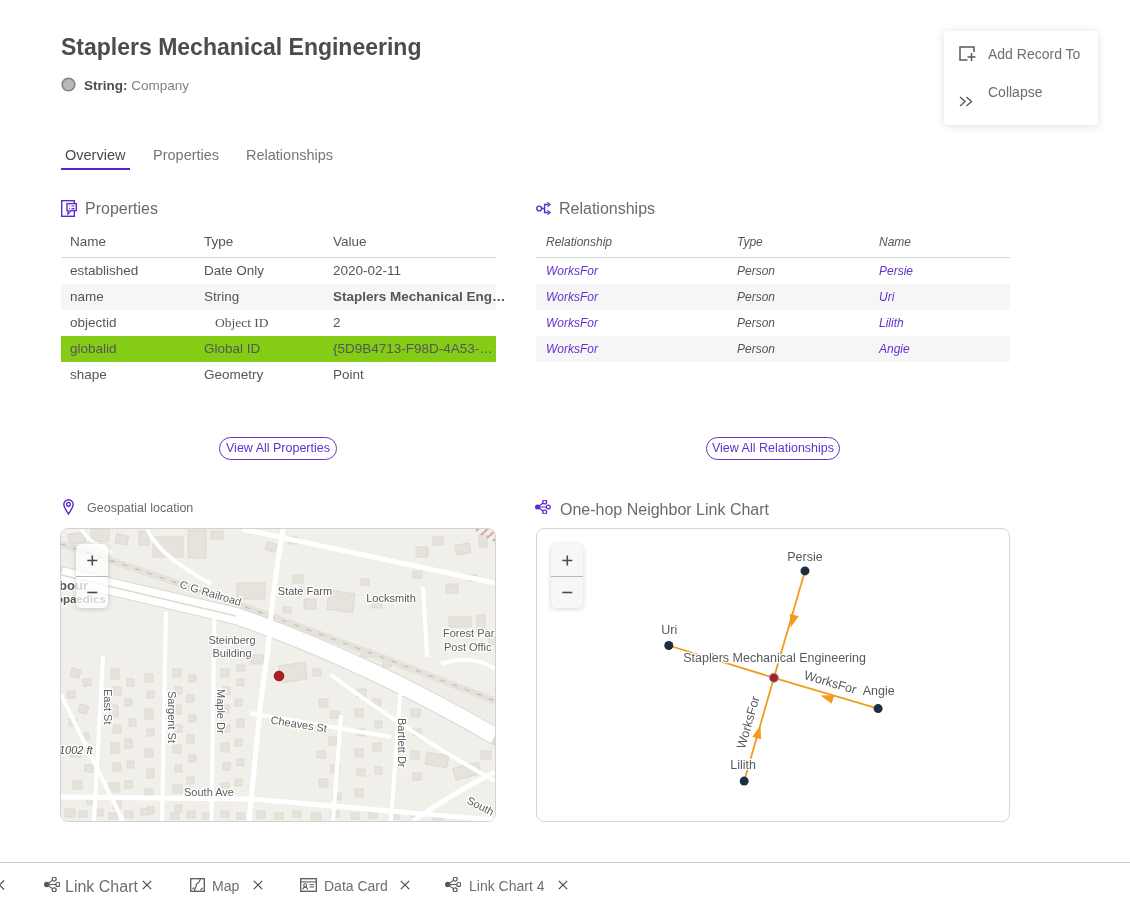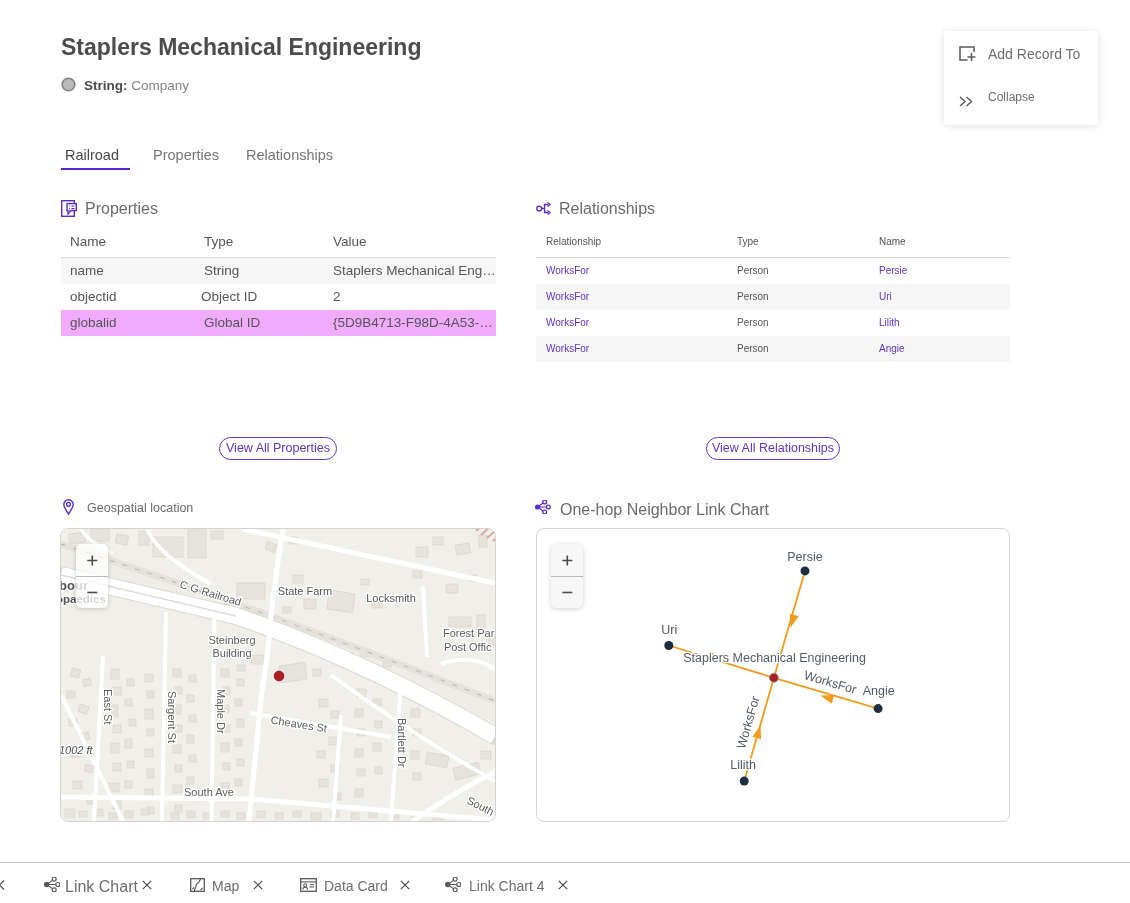--- a/index.html
+++ b/index.html
@@ -20,23 +20,23 @@
 
   <div class="abs" style="left:944px;top:31px;width:154px;height:94px;background:#fff;border-radius:4px;box-shadow:0 1px 10px rgba(0,0,0,0.13);"></div>
   <svg class="abs" style="left:958px;top:45px;" width="18" height="17" viewBox="0 0 18 17">
     <path d="M16 7 L16 2 L2 2 L2 15 L9.5 15" fill="none" stroke="#595959" stroke-width="1.5"></path>
     <path d="M13.5 8 L13.5 16 M9.5 12 L17.5 12" stroke="#595959" stroke-width="1.5" fill="none"></path>
   </svg>
   <div class="abs" style="left:988px;top:46px;font-size:14px;color:#6e6e6e;">Add Record To</div>
   <svg class="abs" style="left:959px;top:96px;" width="15" height="11" viewBox="0 0 15 11">
     <path d="M1 1 L6 5.5 L1 10 M7.5 1 L12.5 5.5 L7.5 10" fill="none" stroke="#595959" stroke-width="1.4"></path>
   </svg>
-  <div class="abs" style="left:988px;top:90px;font-size:12px;color:#6e6e6e;">Collapse</div>
-
-  <div class="abs" style="left:65px;top:147px;font-size:14.5px;color:#4a4a4a;">Railroad</div>
+  <div class="abs" style="left:988px;top:84px;font-size:14px;color:#6e6e6e;">Collapse</div>
+
+  <div class="abs" style="left:65px;top:147px;font-size:14.5px;color:#4a4a4a;">Overview</div>
   <div class="abs" style="left:153px;top:147px;font-size:14.5px;color:#767676;">Properties</div>
   <div class="abs" style="left:246px;top:147px;font-size:14.5px;color:#767676;">Relationships</div>
   <div class="abs" style="left:61px;top:168px;width:69px;height:2px;background:#5e22cf;"></div>
 
   <svg class="abs" style="left:61px;top:200px;" width="16" height="17" viewBox="0 0 16 17">
     <rect x="0.7" y="0.7" width="12.6" height="15.6" fill="none" stroke="#5b2ccc" stroke-width="1.4"></rect>
     <rect x="6" y="3.6" width="9.3" height="7" fill="#fff" stroke="#5b2ccc" stroke-width="1.4"></rect>
     <path d="M7 10.6 L7 14 L10 10.6" fill="#fff" stroke="#5b2ccc" stroke-width="1.3" stroke-linejoin="miter"></path>
     <path d="M8.2 6 h0.9 M10.5 6 h3 M8.2 8.6 h0.9 M10.5 8.6 h3" stroke="#5b2ccc" stroke-width="1.2"></path>
   </svg>
@@ -49,38 +49,48 @@
     <path d="M11.5 9.5 L14 11.5 L11.5 13.5" fill="none" stroke="#5b2ccc" stroke-width="1.4"></path>
   </svg>
   <div class="abs" style="left:559px;top:200px;font-size:16px;color:#6b6b6b;">Relationships</div>
 
   <div class="abs" style="left:61px;top:229px;width:435px;font-size:13.5px;color:#565656;white-space:nowrap;">
     <div style="height:29px;line-height:26px;border-bottom:1px solid #d8d8d8;position:relative;">
       <span style="position:absolute;left:9px;">Name</span>
         <span style="position:absolute;left:143px;">Type</span>
         <span style="position:absolute;left:272px;">Value</span>
     </div>
+    <div style="height:26px;line-height:26px;position:relative;">
+      <span style="position:absolute;left:9px;">established</span>
+        <span style="position:absolute;left:143px;">Date Only</span>
+        <span style="position:absolute;left:272px;">2020-02-11</span>
+    </div>
     <div style="height:26px;line-height:26px;position:relative;background:#f6f6f6;">
       <span style="position:absolute;left:9px;">name</span>
         <span style="position:absolute;left:143px;">String</span>
-        <span style="position:absolute;left:272px;">Staplers Mechanical Eng…</span>
+        <span style="position:absolute;left:272px;font-weight:bold;">Staplers Mechanical Eng…</span>
     </div>
     <div style="height:26px;line-height:26px;position:relative;text-align:right;">
       <span style="position:absolute;left:9px;">objectid</span>
-        <span style="position:absolute;left:140px;">Object ID</span>
+        <span style="position:absolute;left:154px;font-family:Liberation Serif, serif;">Object ID</span>
         <span style="position:absolute;left:272px;">2</span>
     </div>
-    <div style="height:26px;line-height:26px;position:relative;background:#f0abfc;">
+    <div style="height:26px;line-height:26px;position:relative;background:#84cc16;">
       <span style="position:absolute;left:9px;">globalid</span>
         <span style="position:absolute;left:143px;">Global ID</span>
         <span style="position:absolute;left:272px;">{5D9B4713-F98D-4A53-…</span>
     </div>
-  </div>
-
-  <div class="abs" style="left:536px;top:229px;width:474px;font-size:10px;color:#565656;white-space:nowrap;">
+    <div style="height:26px;line-height:26px;position:relative;">
+      <span style="position:absolute;left:9px;">shape</span>
+        <span style="position:absolute;left:143px;">Geometry</span>
+        <span style="position:absolute;left:272px;">Point</span>
+    </div>
+  </div>
+
+  <div class="abs" style="left:536px;top:229px;width:474px;font-size:12px;color:#565656;white-space:nowrap;font-style:italic;">
     <div style="height:29px;line-height:26px;border-bottom:1px solid #d8d8d8;position:relative;">
       <span style="position:absolute;left:10px;">Relationship</span>
         <span style="position:absolute;left:201px;">Type</span>
         <span style="position:absolute;left:343px;">Name</span>
     </div>
     <div style="height:26px;line-height:26px;position:relative;">
       <span style="position:absolute;left:10px;" class="purple">WorksFor</span>
         <span style="position:absolute;left:201px;">Person</span>
         <span style="position:absolute;left:343px;" class="purple">Persie</span>
     </div>

